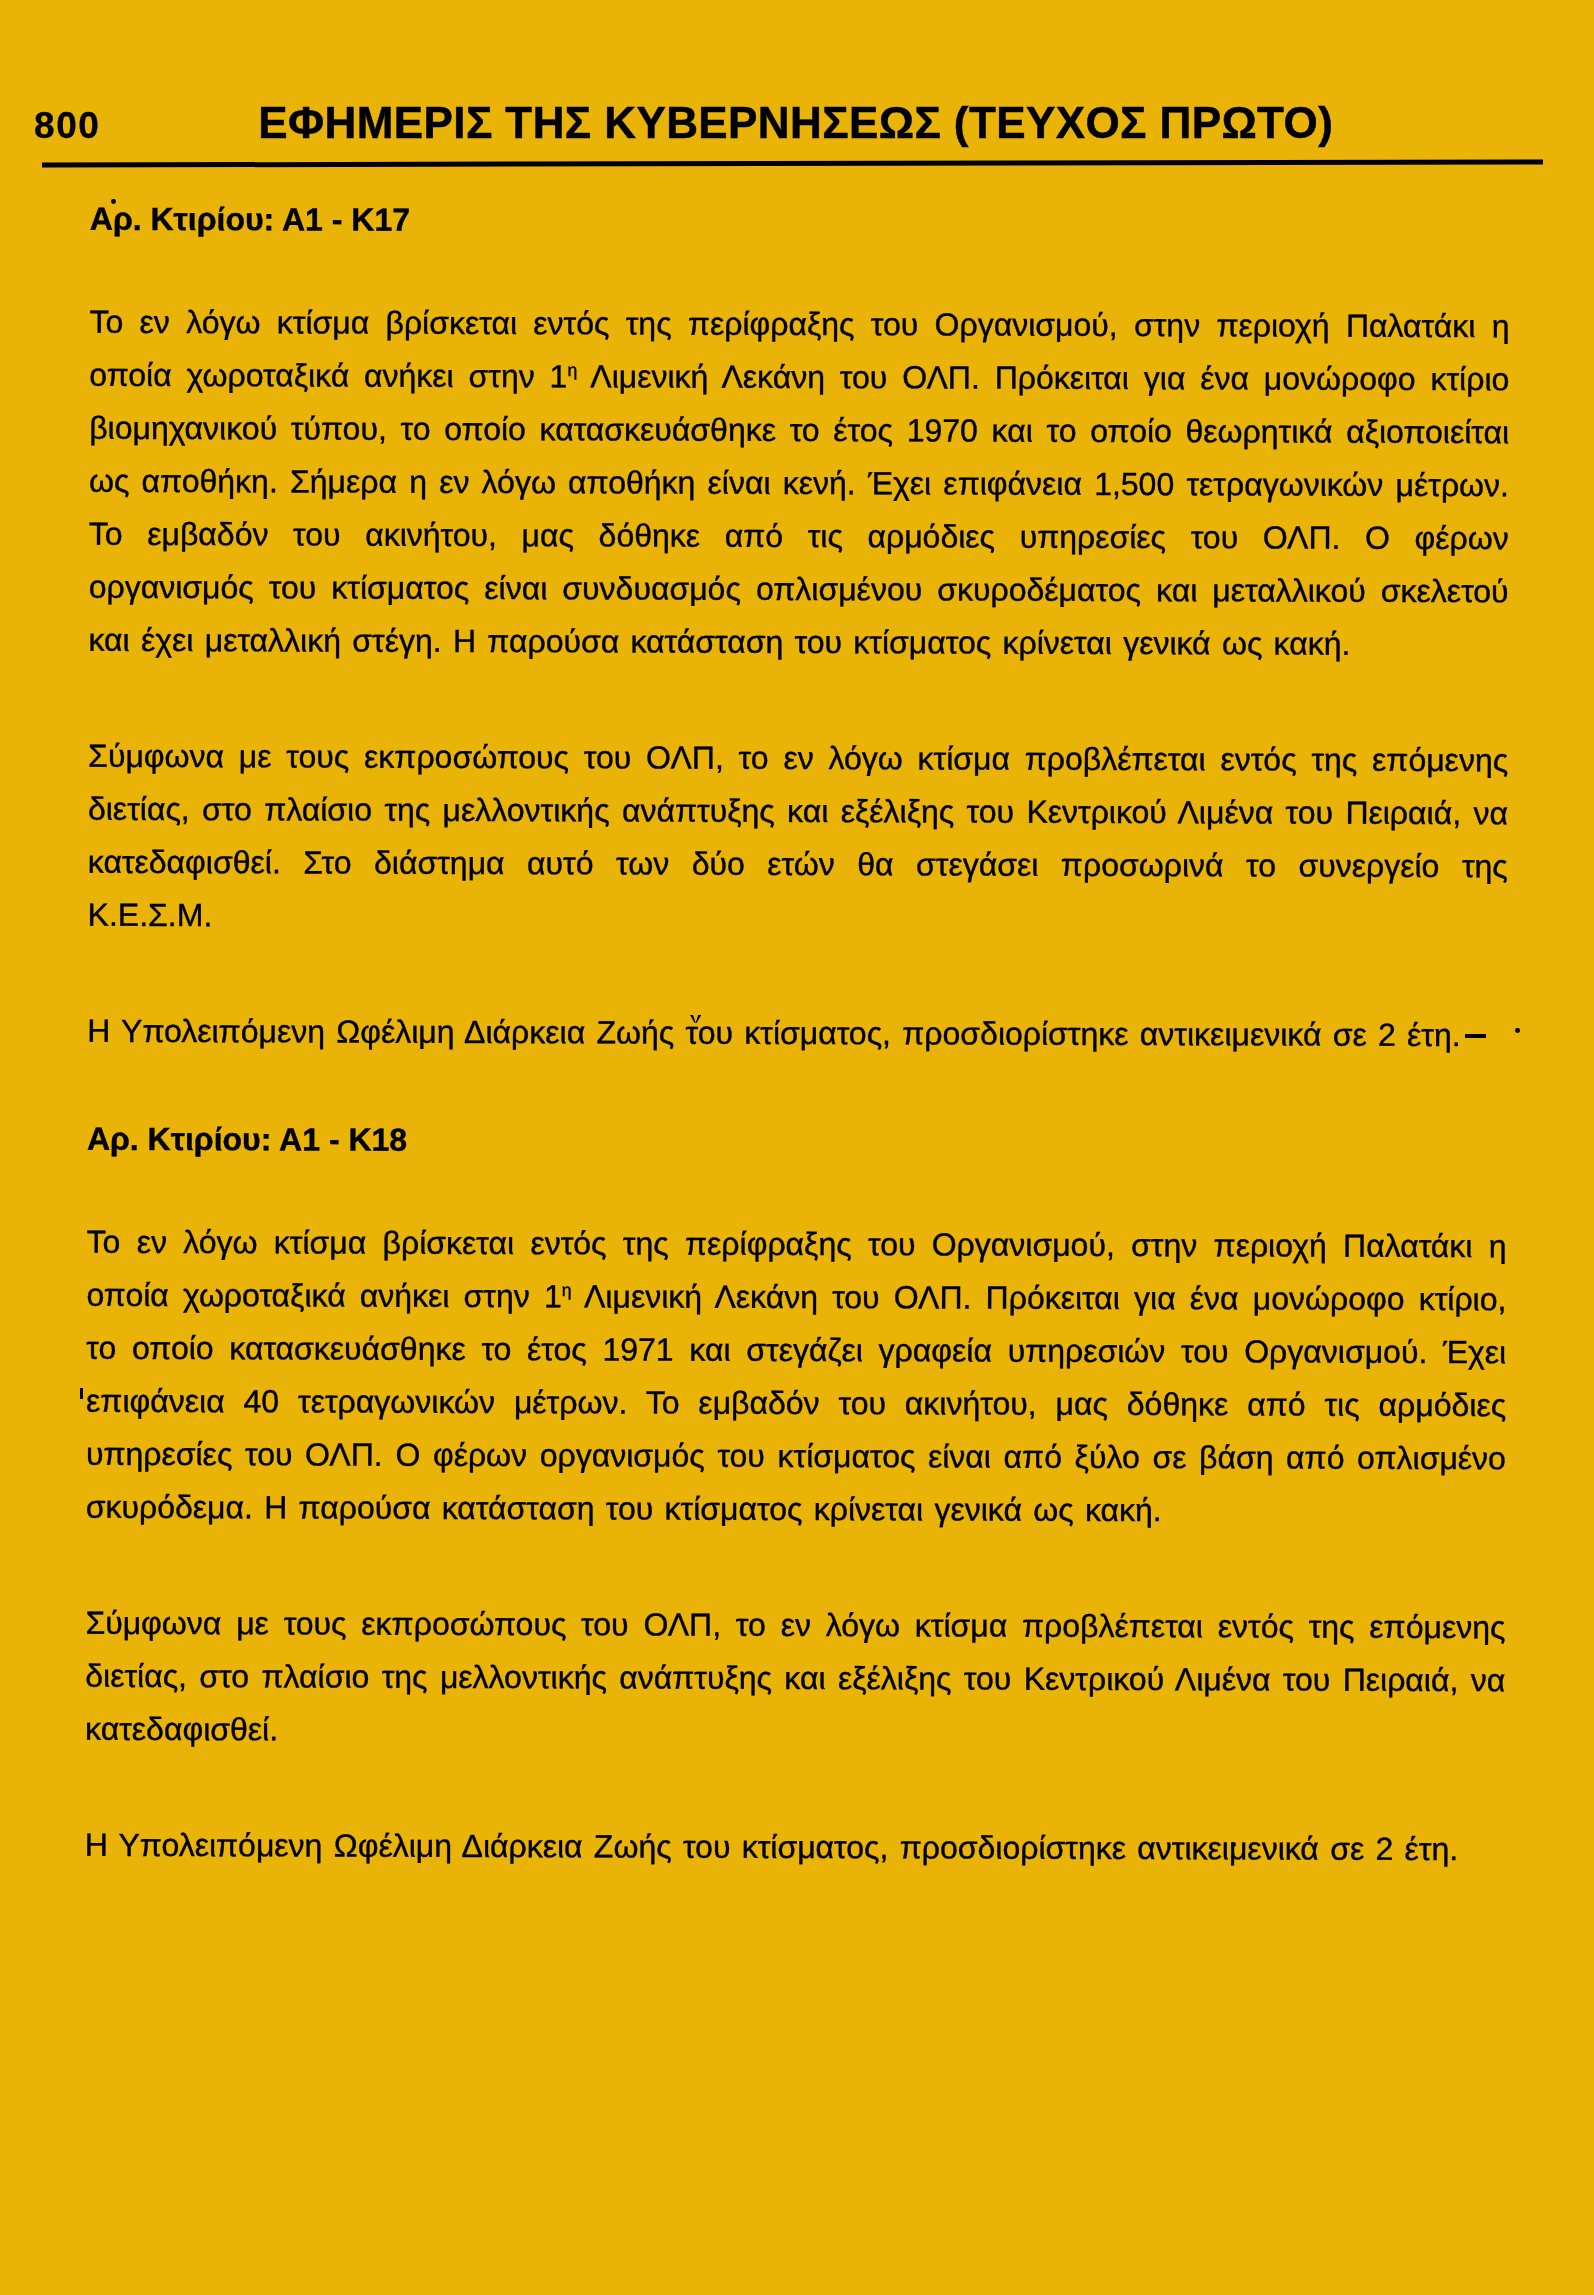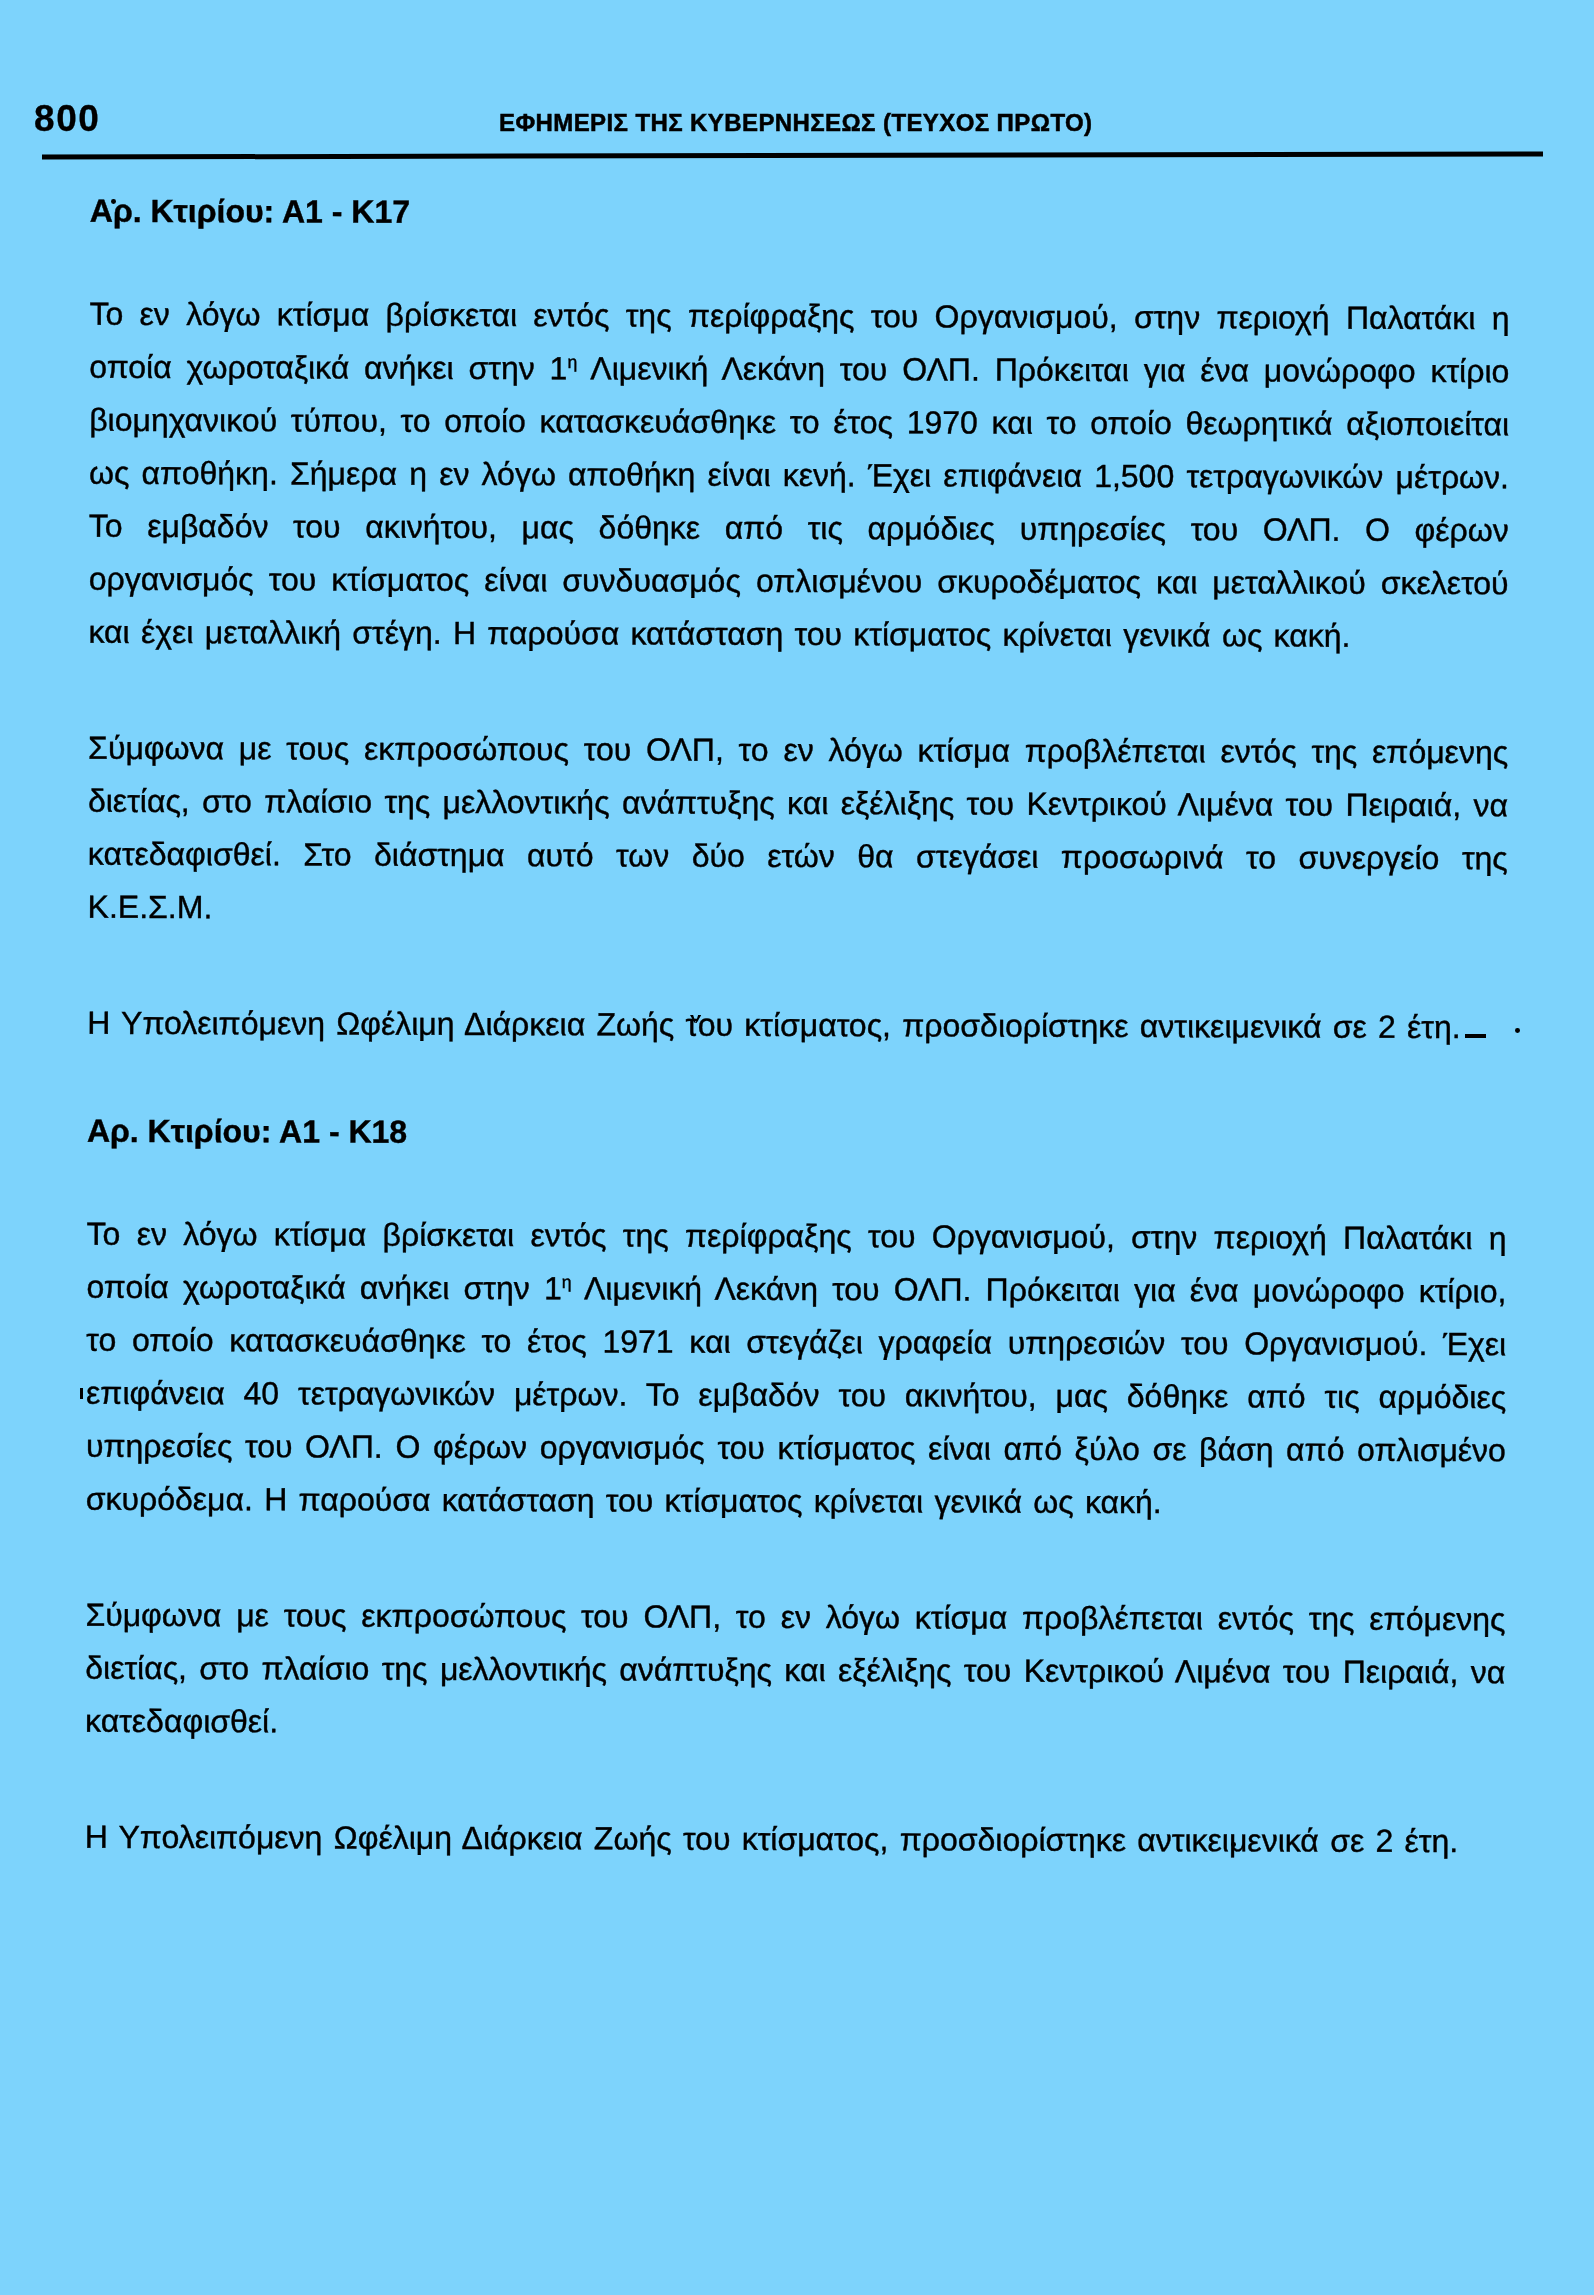--- a/index.html
+++ b/index.html
@@ -12,38 +12,38 @@
     width: 1595px;
     height: 2295px;
     overflow: hidden;
     font-family: "Liberation Sans", sans-serif;
     color: #000;
   }
   .page {
     position: relative;
     width: 1595px;
     height: 2295px;
-    background: #7dd3fc;
+    background: #eab308;
   }
   
   .running-head {
     display: flex;
     align-items: baseline;
     padding: 98px 56px 0 34px;
   }
   .page-number {
     font-size: 37px;
     font-weight: 700;
     letter-spacing: 1.6px;
     -webkit-text-stroke: 0.3px #000;
   }
   .header-title {
     flex: 1;
     text-align: center;
-    font-size: 24px;
+    font-size: 44px;
     font-weight: 700;
     letter-spacing: 0.4px;
     -webkit-text-stroke: 0.5px #000;
     transform: translateX(-24px);
   }
   .head-rule {
     width: 1501px;
     margin: 13px auto 0 42px;
     border: 0;
     border-top: 5.6px solid #000;

